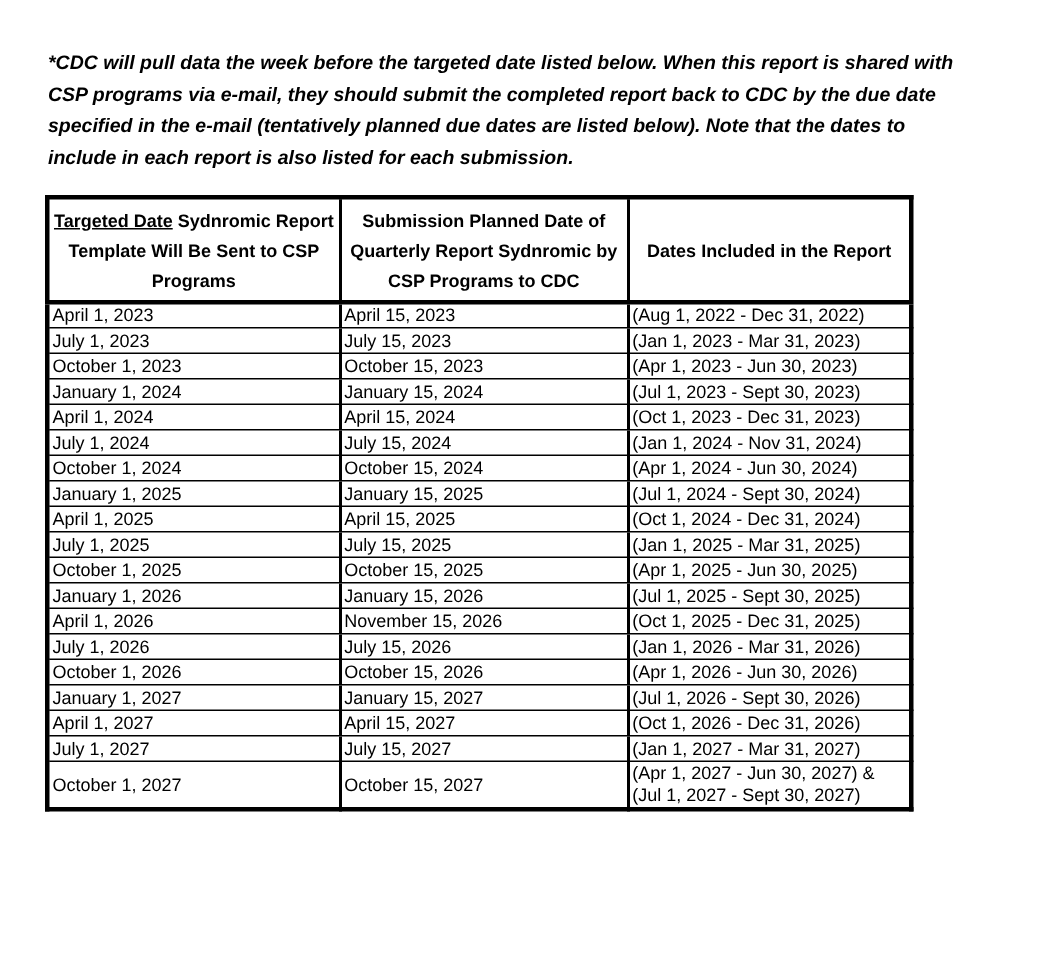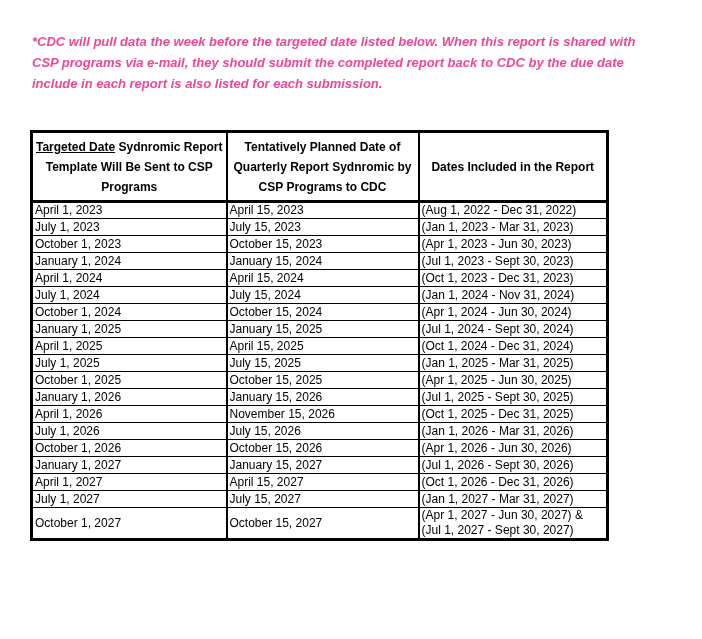--- a/index.html
+++ b/index.html
@@ -17,21 +17,21 @@
     overflow: hidden;
   }
   .note {
     position: absolute;
     left: 32px; top: 31px;
     width: 640px;
     font-weight: bold;
     font-style: italic;
     font-size: 13px;
     line-height: 21px;
-    color: #ec4899;
+    color: #000000;
   }
   .note-line { white-space: nowrap; }
   table.schedule {
     position: absolute;
     left: 30px; top: 130px;
     width: 576px;
     border-collapse: collapse;
     table-layout: fixed;
     border: 3px solid #000000;
     background: #ffffff;
@@ -61,38 +61,39 @@
   }
 </style>
 </head>
 <body>
 
 <div class="page">
 
   <div class="note">
     <div class="note-line">*CDC will pull data the week before the targeted date listed below. When this report is shared with</div>
     <div class="note-line">CSP programs via e-mail, they should submit the completed report back to CDC by the due date</div>
+    <div class="note-line">specified in the e-mail (tentatively planned due dates are listed below). Note that the dates to</div>
     <div class="note-line">include in each report is also listed for each submission.</div>
   </div>
 
   <table class="schedule">
     <colgroup>
       <col style="width:195px">
       <col style="width:192px">
       <col style="width:189px">
     </colgroup>
     <thead>
       <tr>
         <th>
           <div class="hdr-line"><span class="u">Targeted Date</span><span> Sydnromic Report</span></div>
           <div class="hdr-line">Template Will Be Sent to CSP</div>
           <div class="hdr-line">Programs</div>
         </th>
         <th>
-          <div class="hdr-line">Tentatively Planned Date of</div>
+          <div class="hdr-line">Submission Planned Date of</div>
           <div class="hdr-line">Quarterly Report Sydnromic by</div>
           <div class="hdr-line">CSP Programs to CDC</div>
         </th>
         <th>Dates Included in the Report</th>
       </tr>
     </thead>
     <tbody>
         <tr>
           <td>April 1, 2023</td>
           <td>April 15, 2023</td>

